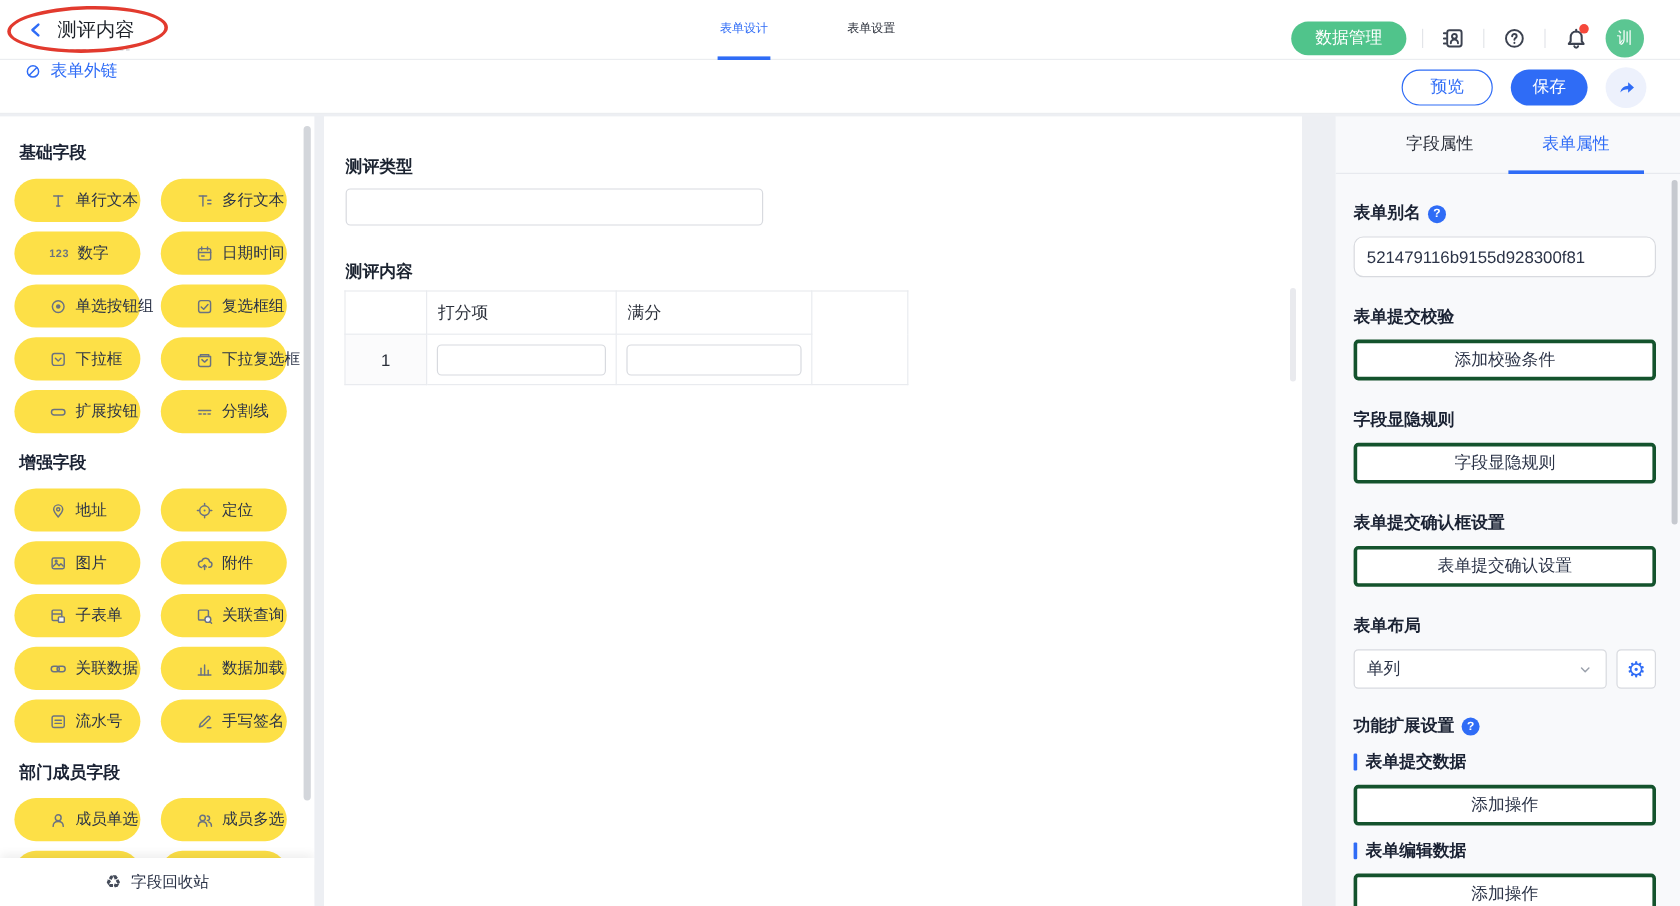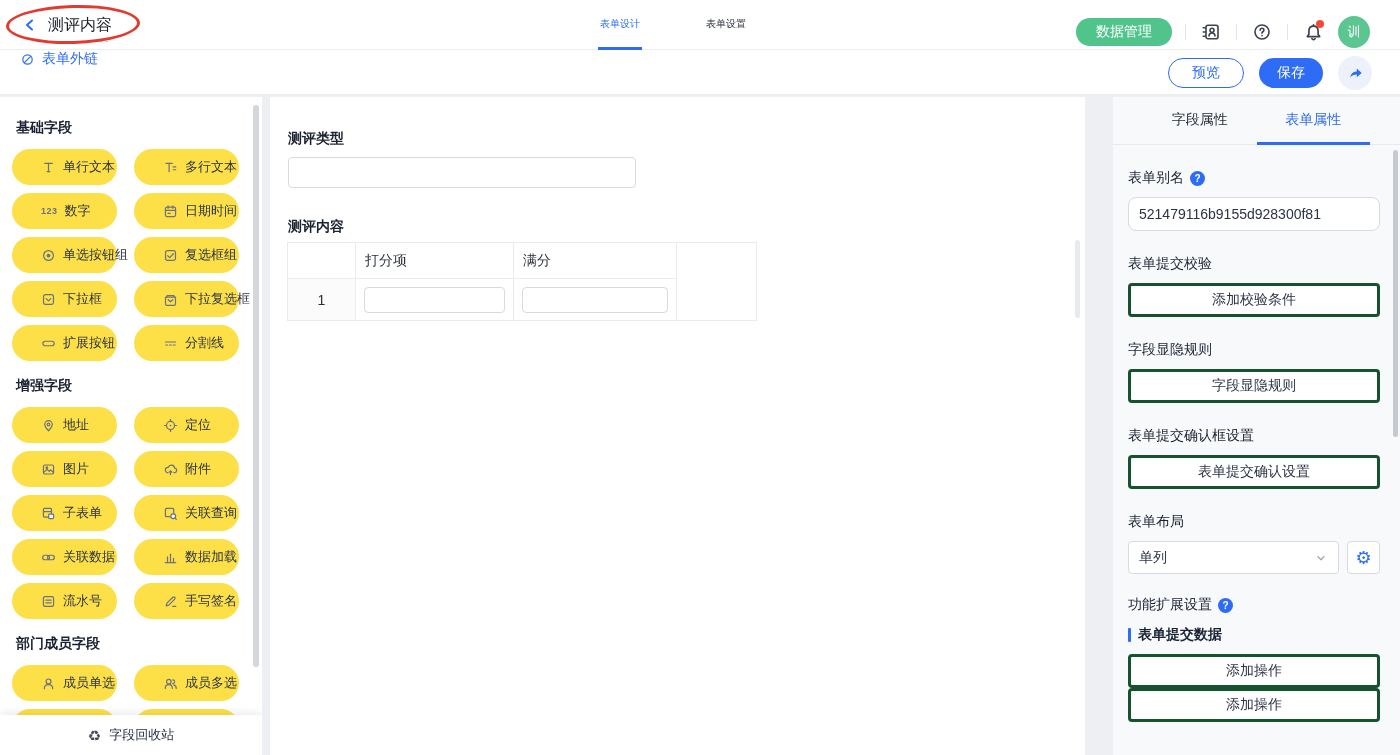--- a/index.html
+++ b/index.html
@@ -56,21 +56,21 @@
   .cell-inp { padding-left:8px !important; }
   .mini-input { width:100%; height:26px; border:1px solid #d8dadf; border-radius:4px; background:#fff; padding:0 8px; font-size:13px; }
   .cv-scroll { position:absolute; right:5px; top:143px; width:5px; height:78px; border-radius:3px; background:#e9eaee; }
 
   
   .panel { position:absolute; left:1113px; top:97px; width:287px; height:658px; background:#f8f9fb; overflow:hidden; }
   .p-tabs { height:48px; display:flex; padding:0 30px; border-bottom:1px solid #e7e9ee; }
   .p-tab { flex:1; display:flex; align-items:center; justify-content:center; font-size:14px; color:#2a2f3a; cursor:pointer; height:48px; border-bottom:3px solid transparent; }
   .p-tab.active { color:#2f6cf6; border-bottom-color:#2f6cf6; }
   .p-body { padding:14px 20px 0 15px; }
-  .p-label { font-size:14px; font-weight:normal; color:#1a2233; display:flex; align-items:center; gap:6px; margin:10px 0 10px; }
+  .p-label { font-size:14px; font-weight:bold; color:#1a2233; display:flex; align-items:center; gap:6px; margin:10px 0 10px; }
   .qmark { width:15px; height:15px; border-radius:50%; background:#2f6cf6; color:#fff; display:inline-flex; align-items:center; justify-content:center; font-size:10px; font-weight:bold; }
   .qmark::after { content:"?"; }
   .p-input { width:100%; height:34px; border:1px solid #d8dadf; border-radius:8px; background:#fff; padding:0 10px; font-size:14px; color:#2b3347; }
   .p-btn { width:100%; height:34px; border:3px solid #14532d; border-radius:4px; background:#fff; font-size:14px; color:#2b3347; display:flex; align-items:center; justify-content:center; cursor:pointer; }
   .gap14 { height:14px; } .gap12 { height:12px; }
   .layout-row { display:flex; gap:8px; }
   .p-select { flex:1; height:33px; border:1px solid #d8dadf; border-radius:4px; background:#fff; display:flex; align-items:center; justify-content:space-between; padding:0 10px; font-size:14px; color:#2b3347; cursor:pointer; }
   .gear-btn { width:33px; height:33px; border:1px solid #d8dadf; border-radius:4px; background:#fff; display:flex; align-items:center; justify-content:center; cursor:pointer; }
   .gear-glyph { color:#2f6cf6; font-size:18px; line-height:1; }
   .sub-label { font-size:14px; font-weight:bold; color:#1a2233; display:flex; align-items:center; gap:7px; margin:12px 0 10px; }
@@ -569,16 +569,20 @@
         <span>功能扩展设置</span>
         <span class="qmark"></span>
       </div>
 
     <div class="sub-label">
         <span class="blue-bar"></span>
         <span>表单提交数据</span>
       </div>
     <div class="p-btn">添加操作</div>
 
+    <div class="sub-label">
+        <span class="blue-bar"></span>
+        <span>表单编辑数据</span>
+      </div>
     <div class="p-btn">添加操作</div>
   </div>
   <div class="p-scroll"></div>
 </div>
 
 </body></html>

